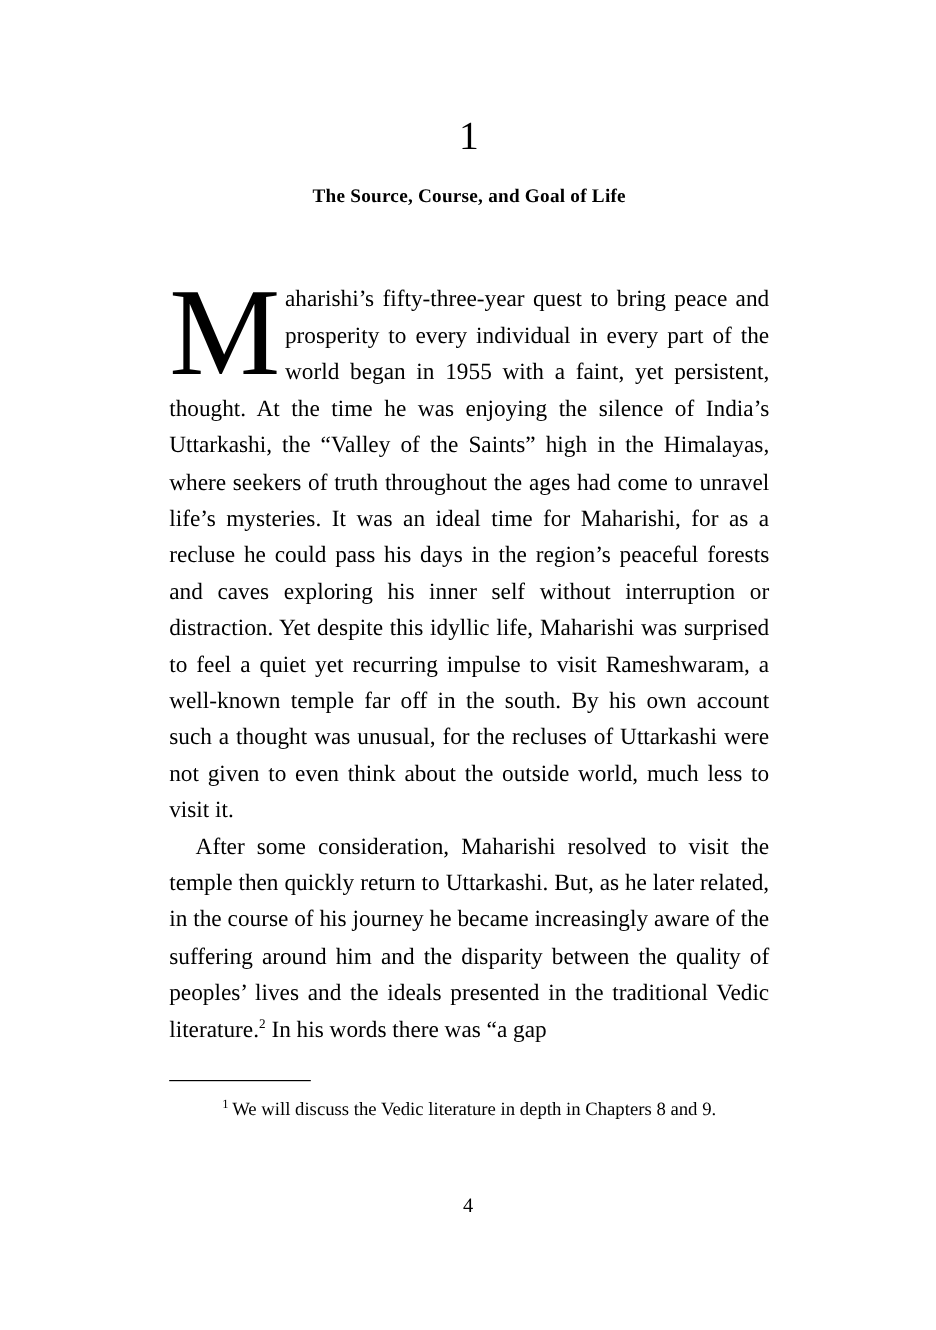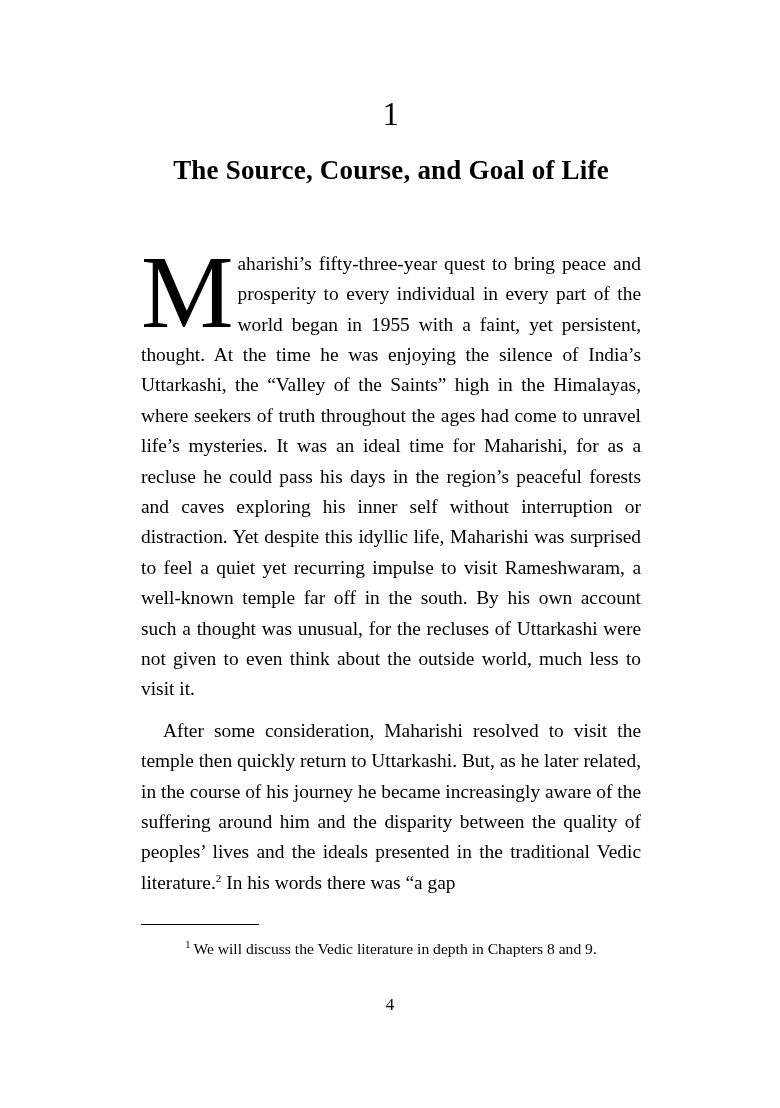--- a/index.html
+++ b/index.html
@@ -32,38 +32,38 @@
   .chapter-number {
     text-align: center;
     font-size: 33px;
     font-family: "Liberation Serif", serif;
     letter-spacing: 0.5px;
     margin: 0 0 22px 0;
     line-height: 1.1;
   }
   .chapter-title {
     text-align: center;
-    font-size: 27px;
+    font-size: 16px;
     font-weight: bold;
     font-family: "Liberation Serif", serif;
     margin: 0 0 62px 0;
     letter-spacing: 0.2px;
     line-height: 1.2;
   }
   .body-text {
     font-size: 19.4px;
     line-height: 30.4px;
     text-align: justify;
     text-justify: inter-word;
     margin: 0;
     hyphens: manual;
   }
   .body-text + .body-text {
     text-indent: 22px;
-    margin-top: 11px;
+    margin-top: 0;
   }
   .dropcap {
     float: left;
     font-family: "Liberation Serif", serif;
     font-size: 104px;
     line-height: 78px;
     padding: 4px 2px 0 0;
     margin: 0 2px 0 0;
     font-weight: normal;
   }

